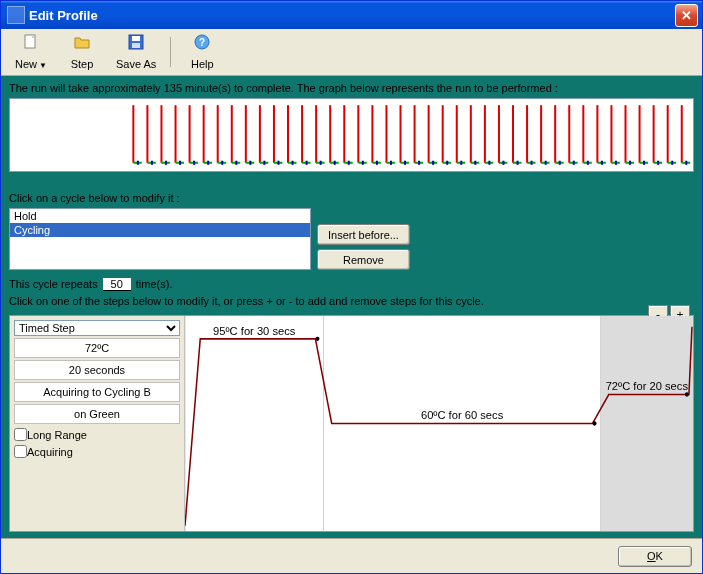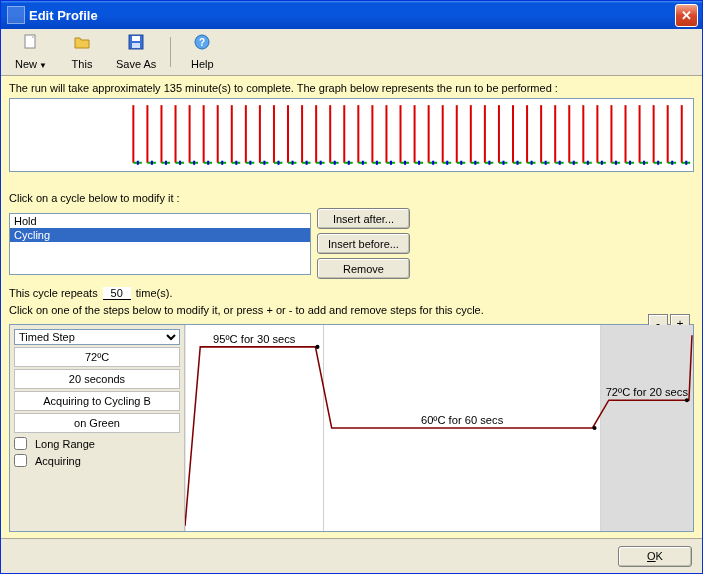--- a/index.html
+++ b/index.html
@@ -7,21 +7,21 @@
   padding: 0;
   font-family: Tahoma, Arial, sans-serif;
   font-size: 11px;
   background: #ece9d8;
   color: #000;
 }
 .window {
   width: 703px;
   height: 574px;
   border: 1px solid #0831d9;
-  background: #fef9c3;
+  background: #0f766e;
   display: flex;
   flex-direction: column;
   box-sizing: border-box;
 }
 .titlebar {
   height: 28px;
   background: linear-gradient(to bottom, #3f8cf3 0%, #0855dd 8%, #0855dd 50%, #0345c6 100%);
   color: #fff;
   display: flex;
   align-items: center;
@@ -99,21 +99,21 @@
 .overview {
   height: 72px;
   border: 1px solid #7f9db9;
   background: #fff;
   margin-top: 2px;
   position: relative;
 }
 .cycle-instr { margin-top: 20px; }
 .cyclebox-row {
   display: flex;
-  align-items: center;
+  align-items: flex-end;
   gap: 6px;
   margin-top: 2px;
 }
 .cyclelist {
   width: 300px;
   height: 60px;
   border: 1px solid #7f9db9;
   background: #fff;
   overflow: auto;
 }
@@ -185,21 +185,21 @@
   background: #fff;
   font-size: 11px;
   display: flex;
   align-items: center;
   justify-content: center;
   cursor: pointer;
 }
 .chk {
   display: flex;
   align-items: center;
-  gap: 8px;
+  gap: 0;
   margin-top: 2px;
 }
 .chk input { margin: 0; }
 .stepgraph {
   flex: 1;
   position: relative;
   background: #fff;
 }
 .addremove {
   position: absolute;
@@ -260,21 +260,21 @@
           </svg>
       </span>
       <span class="lbl"><span>New</span><span class="dropdown-arrow">▼</span></span>
     </div>
     <div class="tbtn">
       <span class="icon">
         <svg width="16" height="16">
             <path d="M1 4 h5 l1 2 h8 v8 h-14 z" fill="#f2c94c" stroke="#b58a1b"></path>
           </svg>
       </span>
-      <span class="lbl">This</span>
+      <span class="lbl">Step</span>
     </div>
     <div class="tbtn">
       <span class="icon">
         <svg width="16" height="16">
             <rect x="1" y="1" width="14" height="14" fill="#3a6fd8" stroke="#234a99"></rect>
             <rect x="4" y="2" width="8" height="5" fill="#fff"></rect>
             <rect x="4" y="9" width="8" height="5" fill="#cfe0ff"></rect>
           </svg>
       </span>
       <span class="lbl">Save As</span>
@@ -422,21 +422,20 @@
     </div>
 
     <div class="line cycle-instr">Click on a cycle below to modify it :</div>
 
     <div class="cyclebox-row">
       <div class="cyclelist" id="cyclelist">
           <div class="item">Hold</div>
           <div class="item selected">Cycling</div>
         </div>
       <div class="btncol">
-        <button class="xp">Insert after...</button>
         <button class="xp">Insert before...</button>
         <button class="xp">Remove</button>
       </div>
     </div>
 
     <div class="line repeats">
       <span>This cycle repeats</span>
       <span class="num">50</span>
       <span>time(s).</span>
     </div>

